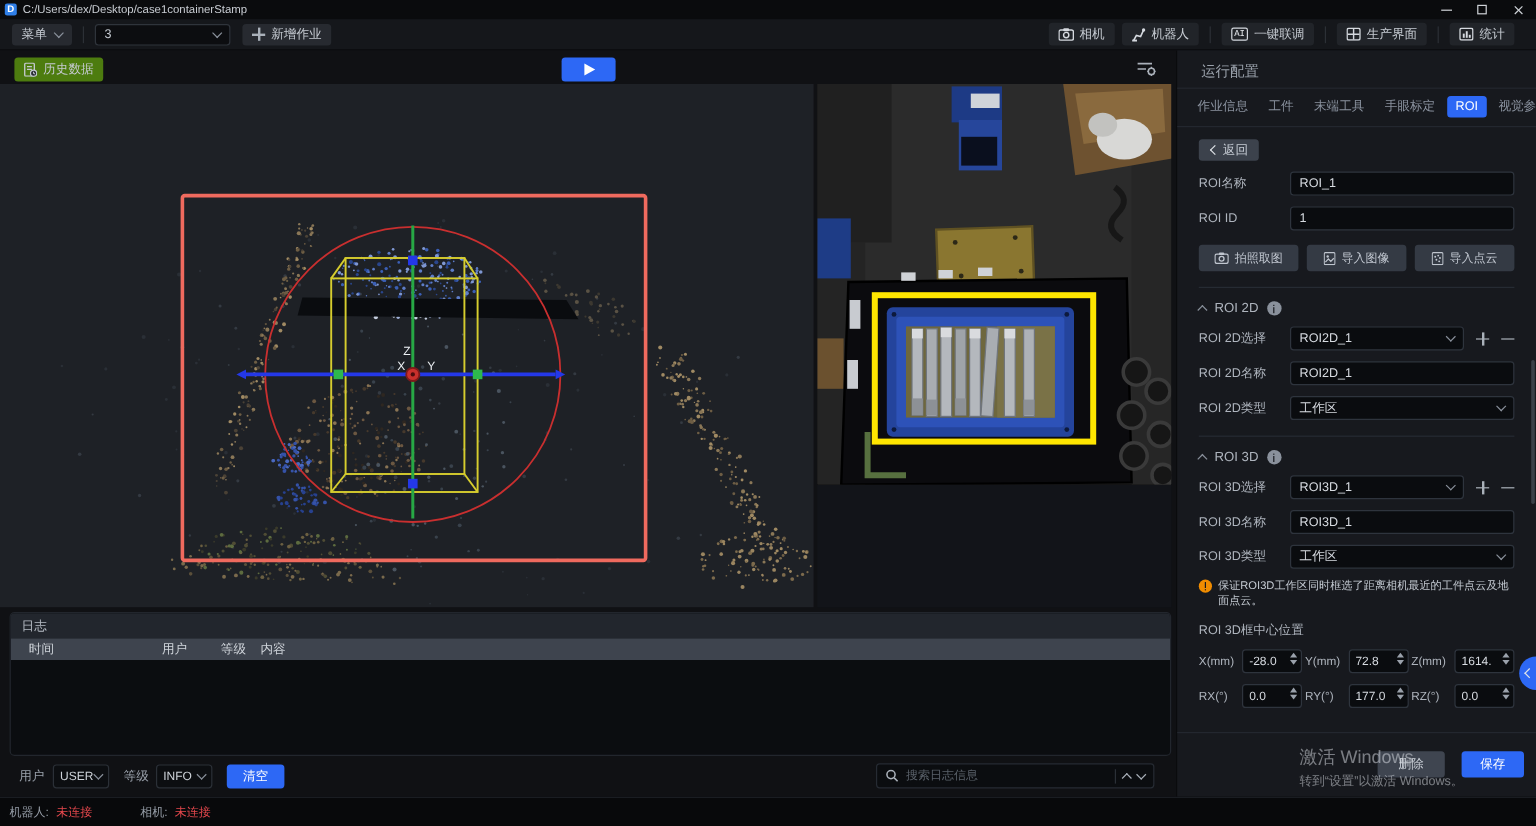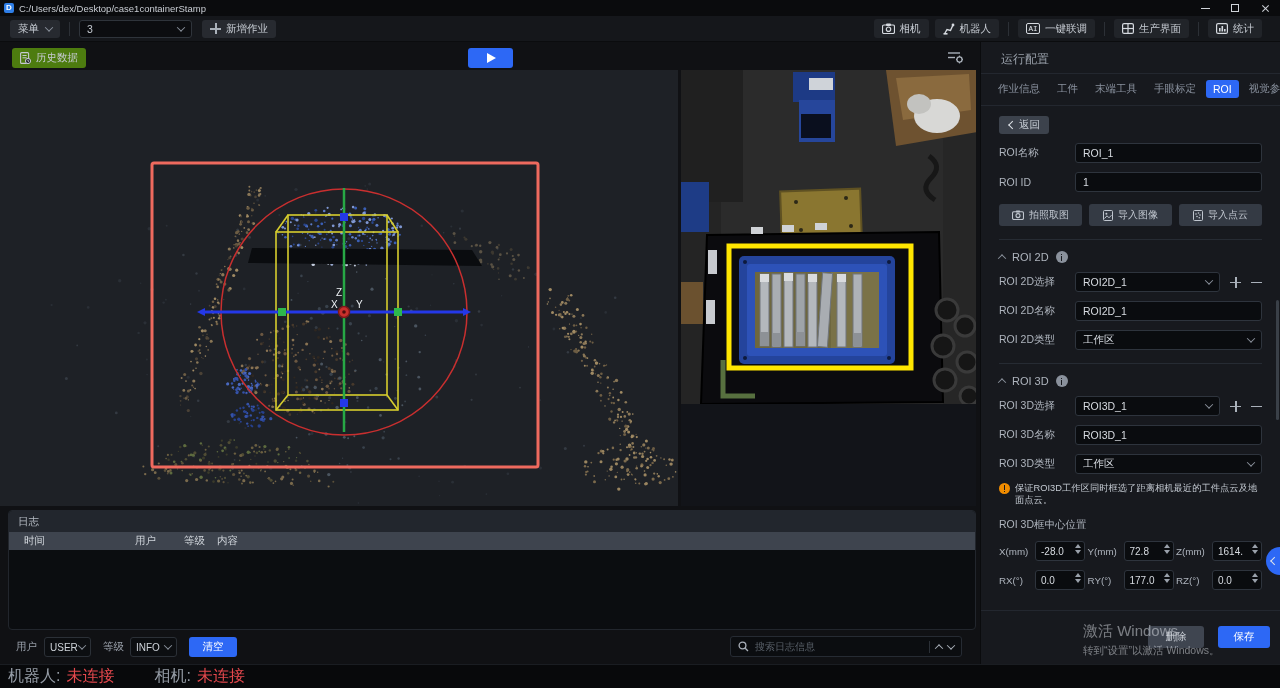--- a/index.html
+++ b/index.html
@@ -56,21 +56,21 @@
   .logctrl{position:absolute;left:8px;top:594px;width:968px;height:22px;display:flex;align-items:center;}
   .lbl{color:#9aa1ab;font-size:10.5px;}
   .mini-select{width:47px;height:20px;background:#0c0e11;border:1px solid #2b3037;border-radius:3px;display:flex;align-items:center;justify-content:space-between;padding:0 5px;color:#ced3d9;font-size:10px;}
   .clear-btn{width:48px;height:20px;background:#2d68f5;border-radius:3px;color:#fff;display:flex;align-items:center;justify-content:center;font-size:10.5px;}
   .search-box{position:absolute;left:722px;top:0;width:232px;height:21px;background:#0b0d10;border:1px solid #262b33;border-radius:3px;display:flex;align-items:center;padding:0 7px;gap:6px;}
   .search-box input{flex:1;background:transparent;border:none;outline:none;color:#ced3d9;font-size:10px;font-family:inherit;}
   .search-box input::placeholder{color:#596069;}
   .sb-sep{width:1px;height:12px;background:#2b3037;}
 
   
-  .statusbar{position:absolute;left:0;top:664px;width:100%;height:24px;background:#08090b;border-top:1px solid #1a1d22;display:flex;align-items:center;padding-left:8px;font-size:16px;}
+  .statusbar{position:absolute;left:0;top:664px;width:100%;height:24px;background:#08090b;border-top:1px solid #1a1d22;display:flex;align-items:center;padding-left:8px;font-size:10px;}
   .st-lab{color:#959ca6;}.st-val{color:#e5484d;margin-left:6px;}
   .st-gap{margin-left:40px;}
 
   
   .rpanel{position:absolute;left:980px;top:42px;width:300px;height:622px;background:#17191e;border-left:1px solid #0a0b0d;}
   .rp-title{padding:9px 20px 5px;color:#9aa1ab;font-size:12px;border-bottom:1px solid #23272f;}
   .rp-tabs{display:flex;align-items:center;padding:5px 10px 6px;gap:3px;border-bottom:1px solid #23272f;}
   .tab{padding:3px 7px;color:#8b93a0;font-size:10.5px;border-radius:3px;white-space:nowrap;}
   .tab.active{background:#2d68f5;color:#fff;}
   .rp-content{position:relative;padding:0 18px;height:508px;overflow:hidden;}

